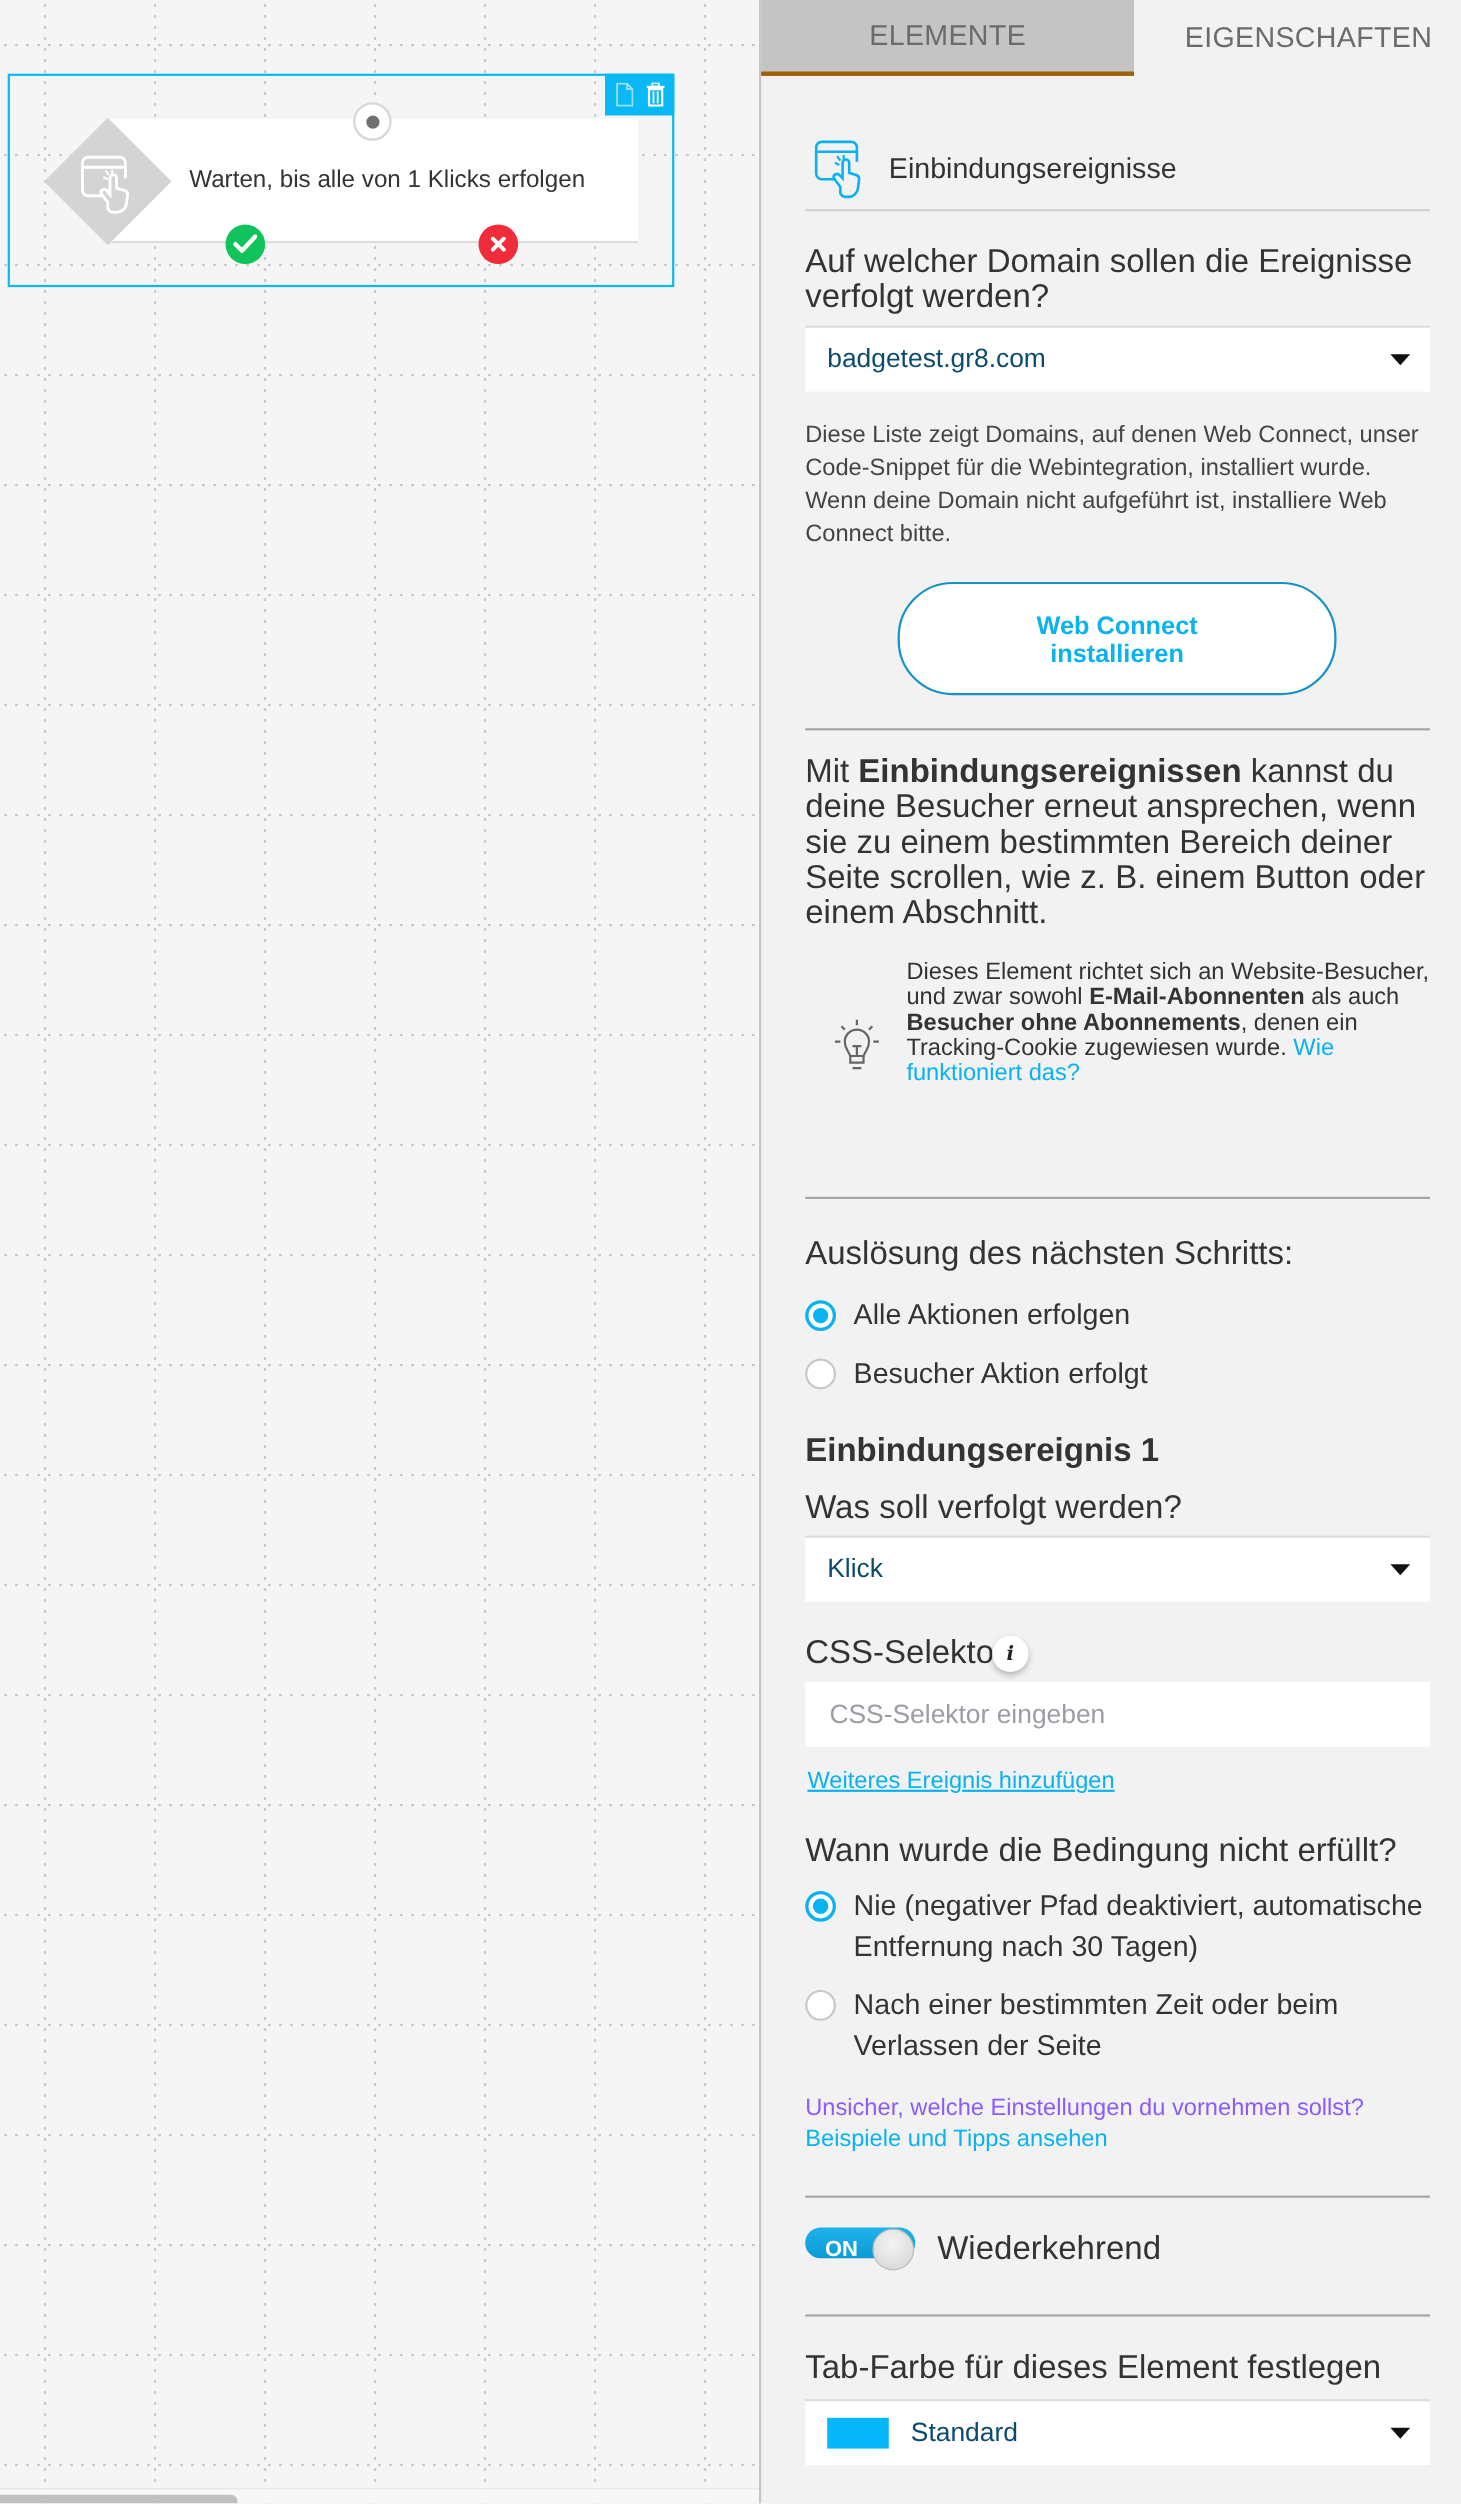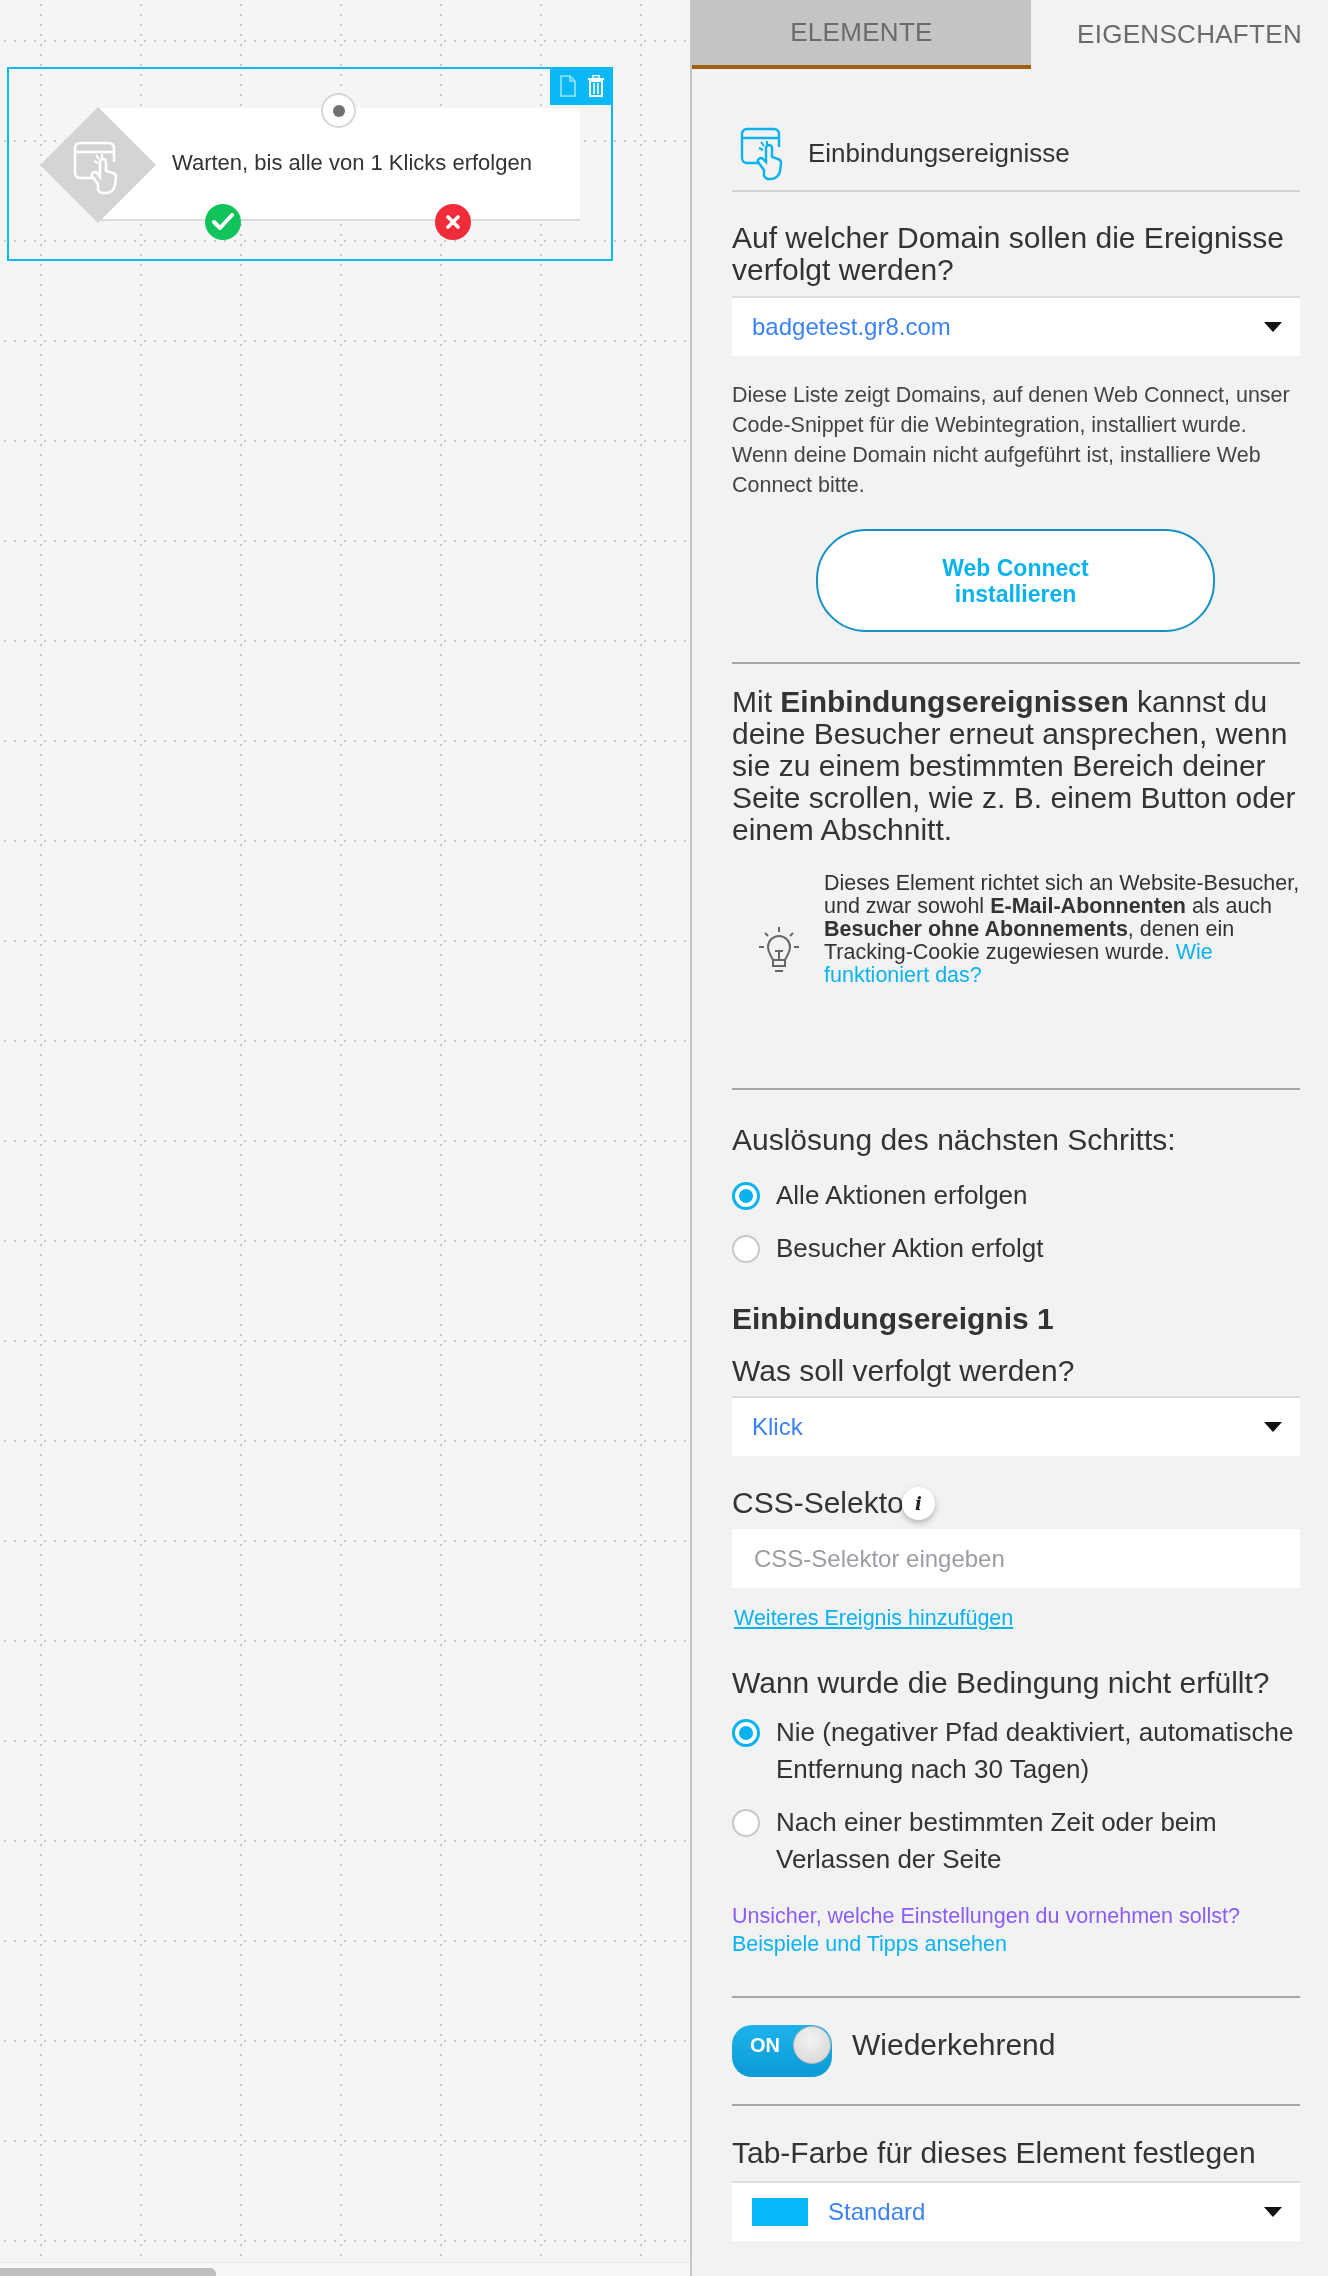--- a/index.html
+++ b/index.html
@@ -82,21 +82,21 @@
   .hdr-title { left: 76px; top: 138px; font-size: 26px; color: #333; }
   .divider { position: absolute; left: 0; width: 568px; height: 2px; background: #d2d2d2; }
   .divider.dark { background: #a6a6a6; }
 
   .label-lg { font-size: 30px; line-height: 32px; color: #333; }
   .small { font-size: 21.5px; line-height: 22px; color: #444; }
 
   .dropdown {
     position: absolute; left: 0; width: 568px; height: 60px; background: #fff;
     border-top: 2px solid #dcdcdc; display: flex; align-items: center; padding-left: 20px;
-    font-size: 24px; color: #3b82f6; cursor: pointer;
+    font-size: 24px; color: #0c4a6e; cursor: pointer;
   }
   .dropdown .caret {
     position: absolute; right: 18px; top: 24px; width: 0; height: 0;
     border-left: 9px solid transparent; border-right: 9px solid transparent; border-top: 10px solid #111;
   }
 
   .btn-outline {
     position: absolute; left: 84px; top: 529px; width: 399px; height: 103px;
     border: 2px solid #1591c8; border-radius: 50px; background: #fff;
     display: flex; flex-direction: column; align-items: center; justify-content: center;
@@ -123,21 +123,21 @@
     font-family: "DejaVu Serif", serif; font-style: italic; font-weight: bold; font-size: 18px; color: #222; cursor: pointer;
   }
 
   .text-input {
     position: absolute; left: 0; width: 568px; height: 59px; background: #fff; border: none;
     padding-left: 22px; font-size: 24px; color: #333; font-family: "Liberation Sans", sans-serif; outline: none;
   }
   .text-input::placeholder { color: #9a9da3; }
 
   .toggle {
-    position: absolute; left: 0; top: 2025px; width: 100px; height: 52px; border-radius: 20px;
+    position: absolute; left: 0; top: 2025px; width: 100px; height: 28px; border-radius: 20px;
     background: linear-gradient(#1fb2ea, #0a9bd6); cursor: pointer;
   }
   .toggle .on-label { position: absolute; left: 18px; top: 9px; font-size: 20px; font-weight: bold; color: #fff; }
   .toggle .knob {
     position: absolute; right: 1px; top: 1px; width: 38px; height: 38px; border-radius: 50%;
     background: radial-gradient(circle at 45% 35%, #f3f3f3, #d3d3d3); border: 1px solid #b9b9b9;
   }
 
   .swatch { width: 56px; height: 28px; background: #06b8fa; margin-right: 20px; }
 </style>

